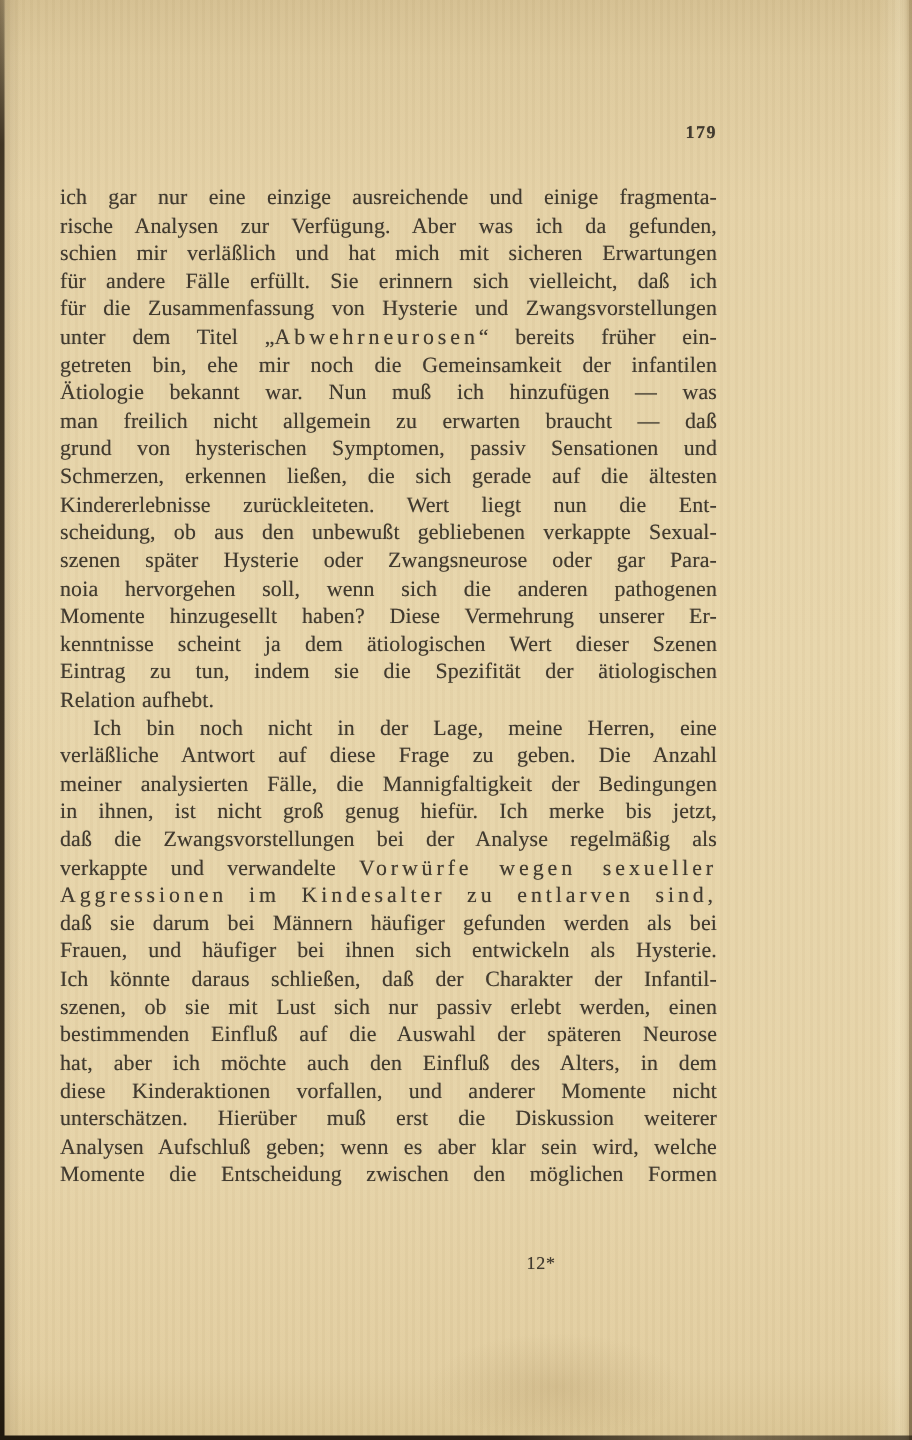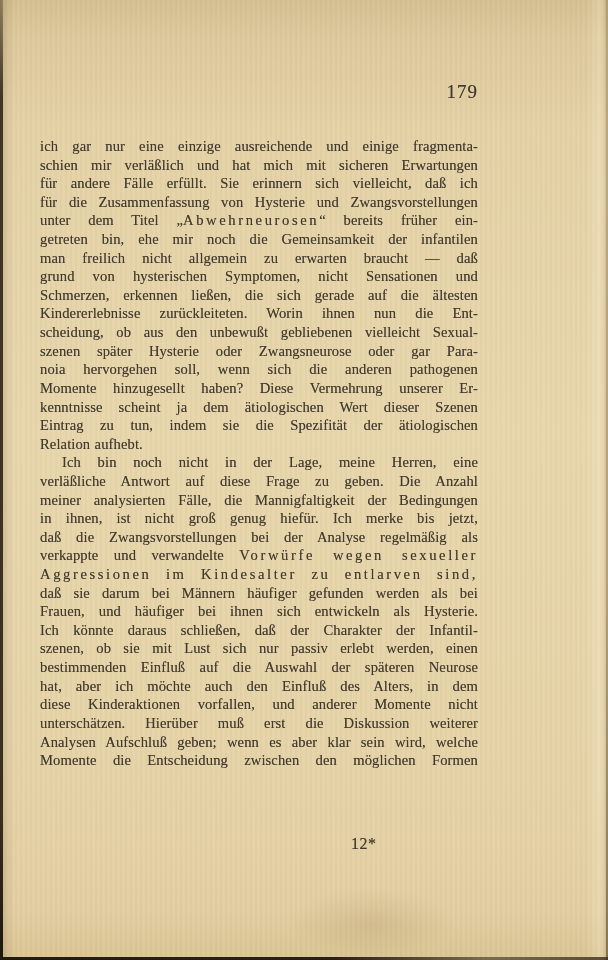--- a/index.html
+++ b/index.html
@@ -13,46 +13,47 @@
       radial-gradient(140px 60px at 61% 96.3%, rgba(150,120,70,0.18), rgba(150,120,70,0) 60%),
       repeating-linear-gradient(90deg, rgba(120,95,55,0.035) 0 2px, rgba(255,250,230,0.02) 2px 5px),
       linear-gradient(90deg, rgba(70,52,28,0.30) 0px, rgba(70,52,28,0.10) 5px, rgba(70,52,28,0) 14px),
       linear-gradient(270deg, rgba(90,68,36,0.18) 0px, rgba(255,248,222,0.25) 7px, rgba(255,248,222,0) 22px),
       linear-gradient(180deg, #d5c092 0%, #ddc99c 4%, #e5d2a7 14%, #e8d6ac 45%, #e6d3a8 82%, #e2cea1 95%, #dac594 100%);
   }
   .page-num {
     position: absolute;
     top: 81px; left: 40px; width: 438px;
     text-align: right;
-    font-size: 19px;
+    font-size: 12px;
     letter-spacing: 1px;
     text-shadow: 0 0 0.5px rgba(65,58,47,0.6);
+    font-weight: bold;
   }
   .text-block {
     position: absolute;
-    left: 40px; top: 137px; width: 438px;
+    left: 40px; top: 123px; width: 438px;
     font-size: 14.6px;
     line-height: 18.62px;
     word-spacing: 0.6px;
     letter-spacing: 0.1px;
     text-shadow: 0 0 0.5px rgba(65,58,47,0.55);
   }
   .line {
     text-align: justify;
     text-align-last: justify;
     height: 18.62px;
     overflow: hidden;
   }
   .line.flush { text-align-last: left; }
   .line.indent { text-indent: 22px; font-family: Liberation Serif, serif; }
   .sperr { letter-spacing: 2.6px; }
   .signature {
     position: absolute;
     top: 835px; left: 351px;
-    font-size: 16px;
+    font-size: 12px;
     letter-spacing: 0.5px;
     text-shadow: 0 0 0.5px rgba(65,58,47,0.6);
   }
   .edge-left {
     position: absolute; left: 0; top: 0; bottom: 0; width: 3px;
     background: linear-gradient(180deg, rgba(40,30,18,0.25) 0%, rgba(44,34,20,0.85) 10%, rgba(44,34,20,0.9) 85%, rgba(30,23,13,1) 100%);
   }
   .edge-bottom {
     position: absolute; left: 0; bottom: 0; height: 3px; width: 100%;
     background: linear-gradient(90deg, #211a0f 0%, #2a2115 55%, rgba(42,33,21,0.55) 80%, rgba(42,33,21,0.75) 100%);
@@ -66,30 +67,32 @@
 <body>
 
 <div class="edge-left"></div>
 <div class="edge-right"></div>
 <div class="edge-bottom"></div>
 
 <div class="page-num">179</div>
 
 <div class="text-block">
     <div class="line"><span>ich gar nur eine einzige ausreichende und einige fragmenta-</span></div>
+    <div class="line"><span>rische Analysen zur Verfügung.  Aber was ich da gefunden,</span></div>
     <div class="line"><span>schien mir verläßlich und hat mich mit sicheren Erwartungen</span></div>
     <div class="line"><span>für andere Fälle erfüllt.  Sie erinnern sich vielleicht, daß ich</span></div>
     <div class="line"><span>für die Zusammenfassung von Hysterie und Zwangsvorstellungen</span></div>
     <div class="line"><span>unter dem Titel „</span><span class="sperr">Abwehrneurosen</span><span>“ bereits früher ein-</span></div>
     <div class="line"><span>getreten bin, ehe mir noch die Gemeinsamkeit der infantilen</span></div>
+    <div class="line"><span>Ätiologie bekannt war.  Nun muß ich hinzufügen — was</span></div>
     <div class="line"><span>man freilich nicht allgemein zu erwarten braucht — daß</span></div>
-    <div class="line"><span>grund von hysterischen Symptomen, nicht Sensationen und</span></div>
+    <div class="line"><span>grund von hysterischen Symptomen, passiv Sensationen und</span></div>
     <div class="line"><span>Schmerzen, erkennen ließen, die sich gerade auf die ältesten</span></div>
-    <div class="line"><span>Kindererlebnisse zurückleiteten.  Worin ihnen nun die Ent-</span></div>
-    <div class="line"><span>scheidung, ob aus den unbewußt gebliebenen vielleicht Sexual-</span></div>
+    <div class="line"><span>Kindererlebnisse zurückleiteten.  Wert liegt nun die Ent-</span></div>
+    <div class="line"><span>scheidung, ob aus den unbewußt gebliebenen verkappte Sexual-</span></div>
     <div class="line"><span>szenen später Hysterie oder Zwangsneurose oder gar Para-</span></div>
     <div class="line"><span>noia hervorgehen soll, wenn sich die anderen pathogenen</span></div>
     <div class="line"><span>Momente hinzugesellt haben? Diese Vermehrung unserer Er-</span></div>
     <div class="line"><span>kenntnisse scheint ja dem ätiologischen Wert dieser Szenen</span></div>
     <div class="line"><span>Eintrag zu tun, indem sie die Spezifität der ätiologischen</span></div>
     <div class="line flush"><span>Relation aufhebt.</span></div>
     <div class="line indent"><span>Ich bin noch nicht in der Lage, meine Herren, eine</span></div>
     <div class="line"><span>verläßliche Antwort auf diese Frage zu geben.  Die Anzahl</span></div>
     <div class="line"><span>meiner analysierten Fälle, die Mannigfaltigkeit der Bedingungen</span></div>
     <div class="line"><span>in ihnen, ist nicht groß genug hiefür.  Ich merke bis jetzt,</span></div>

